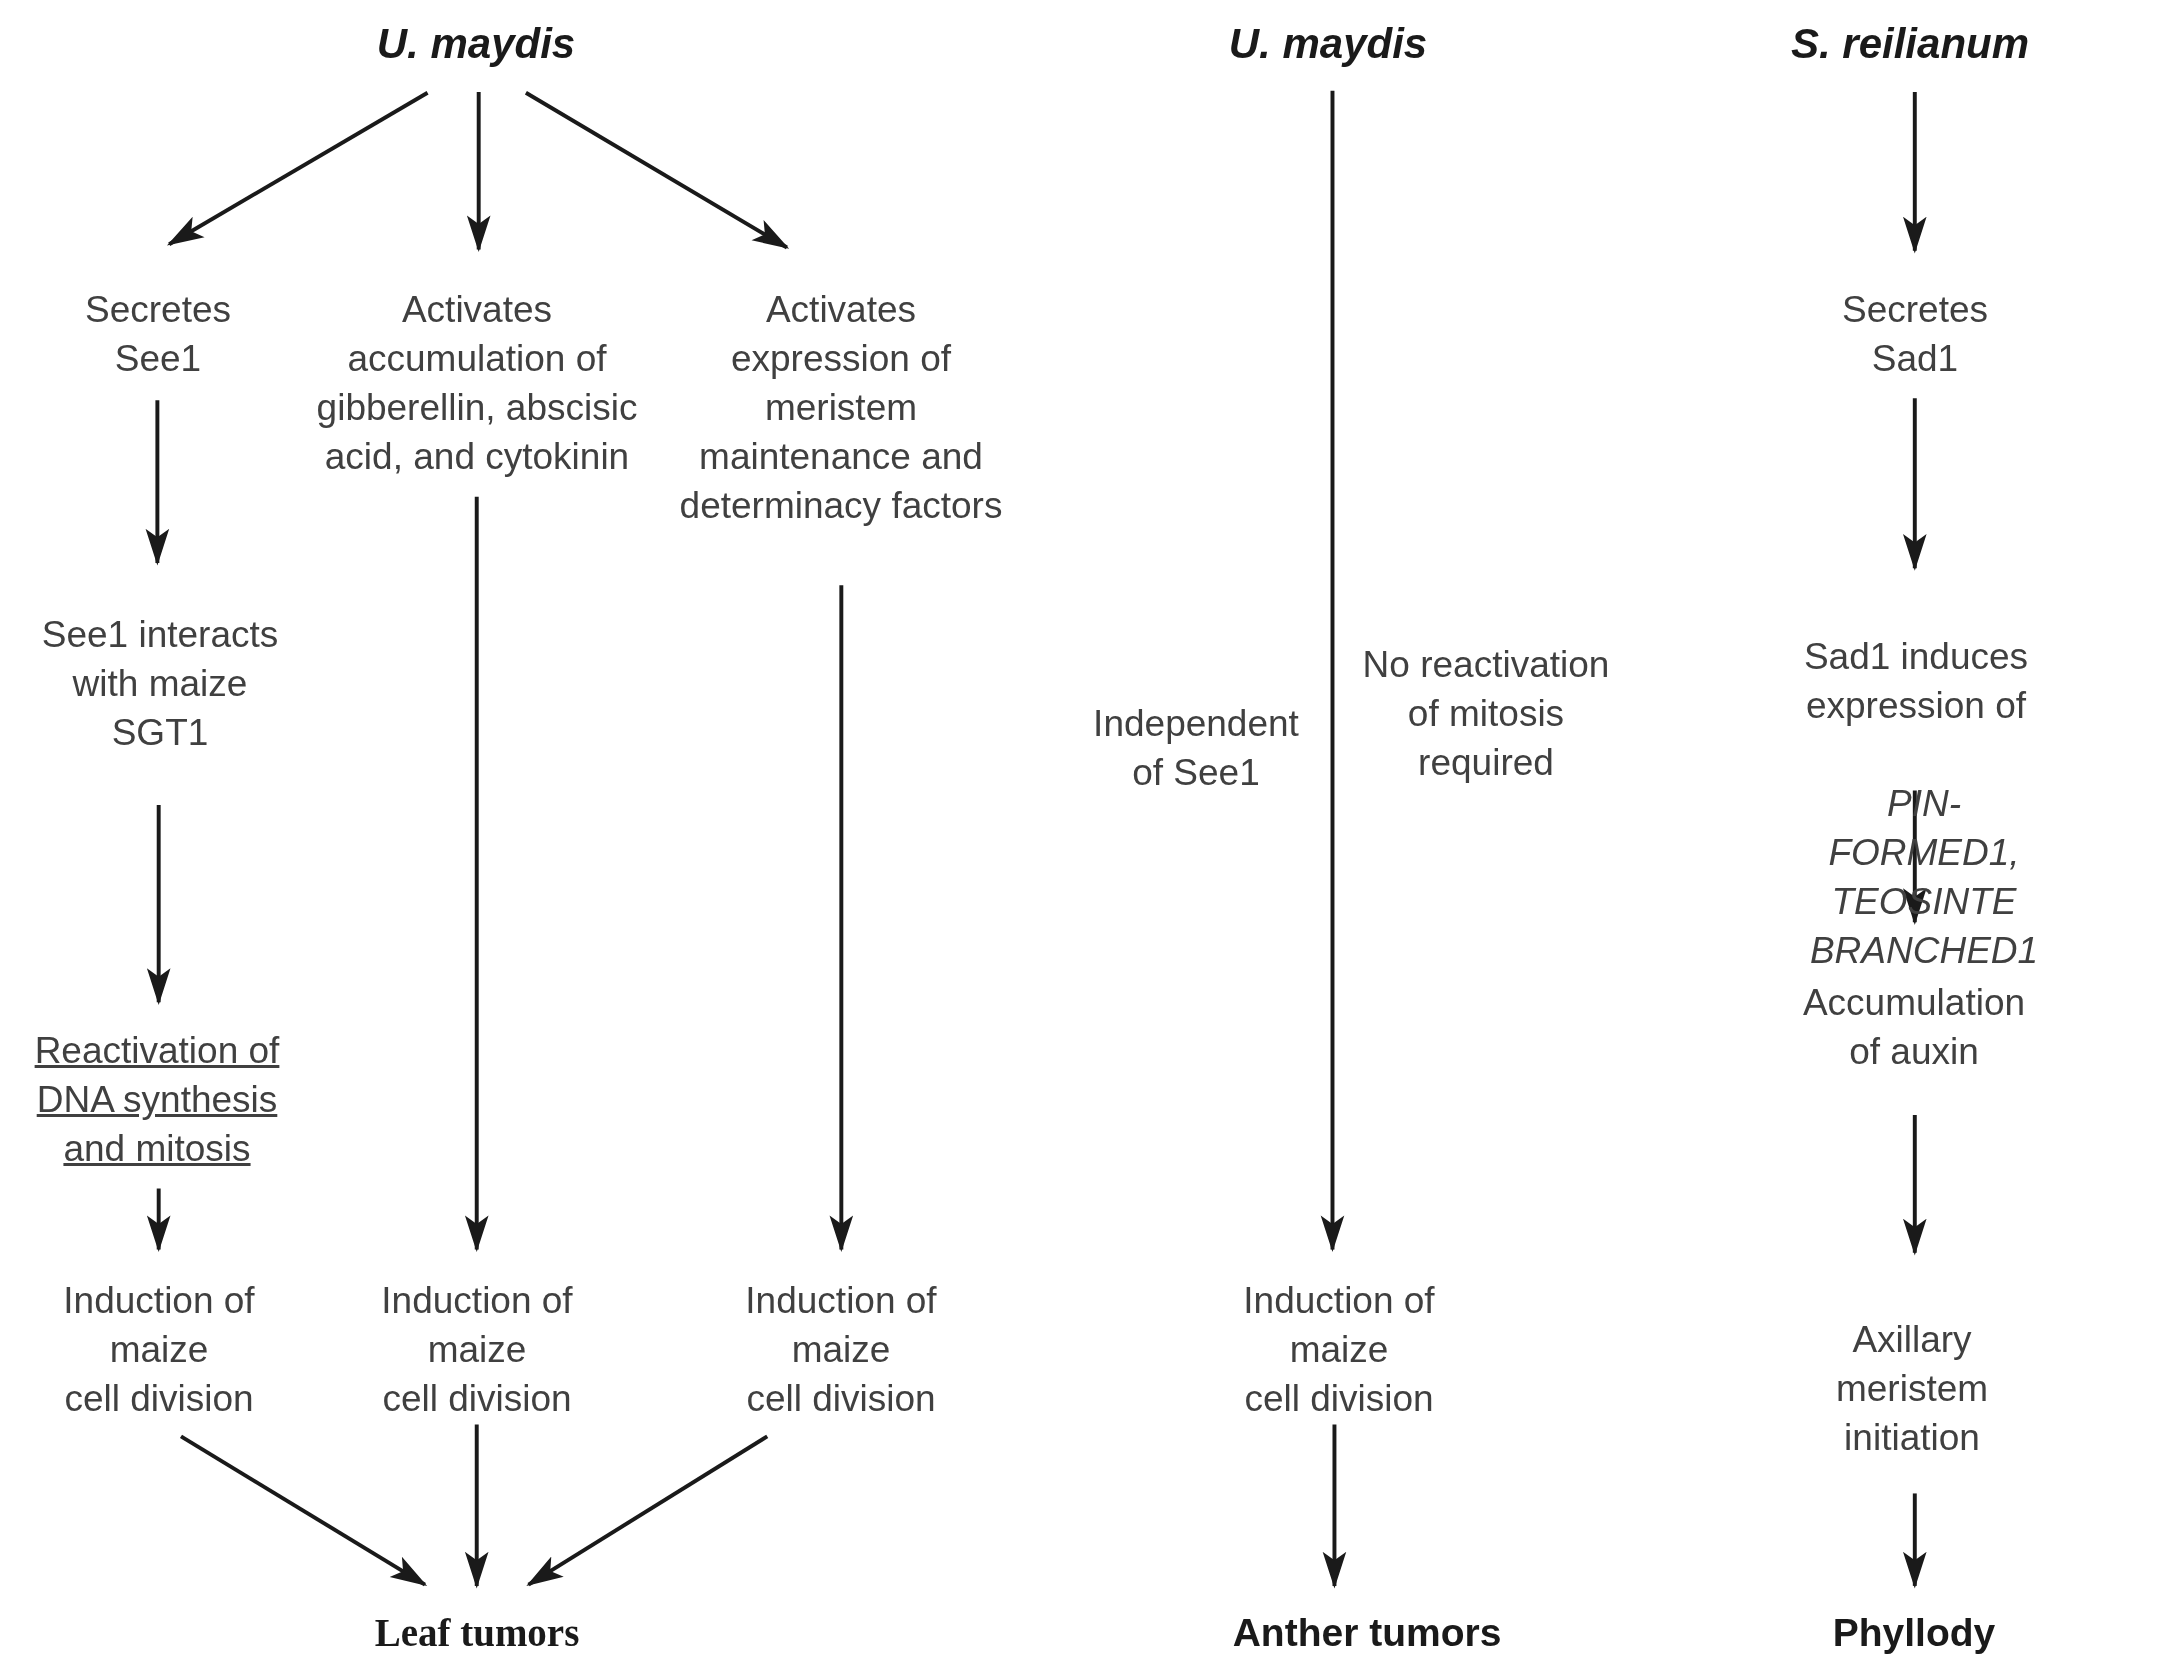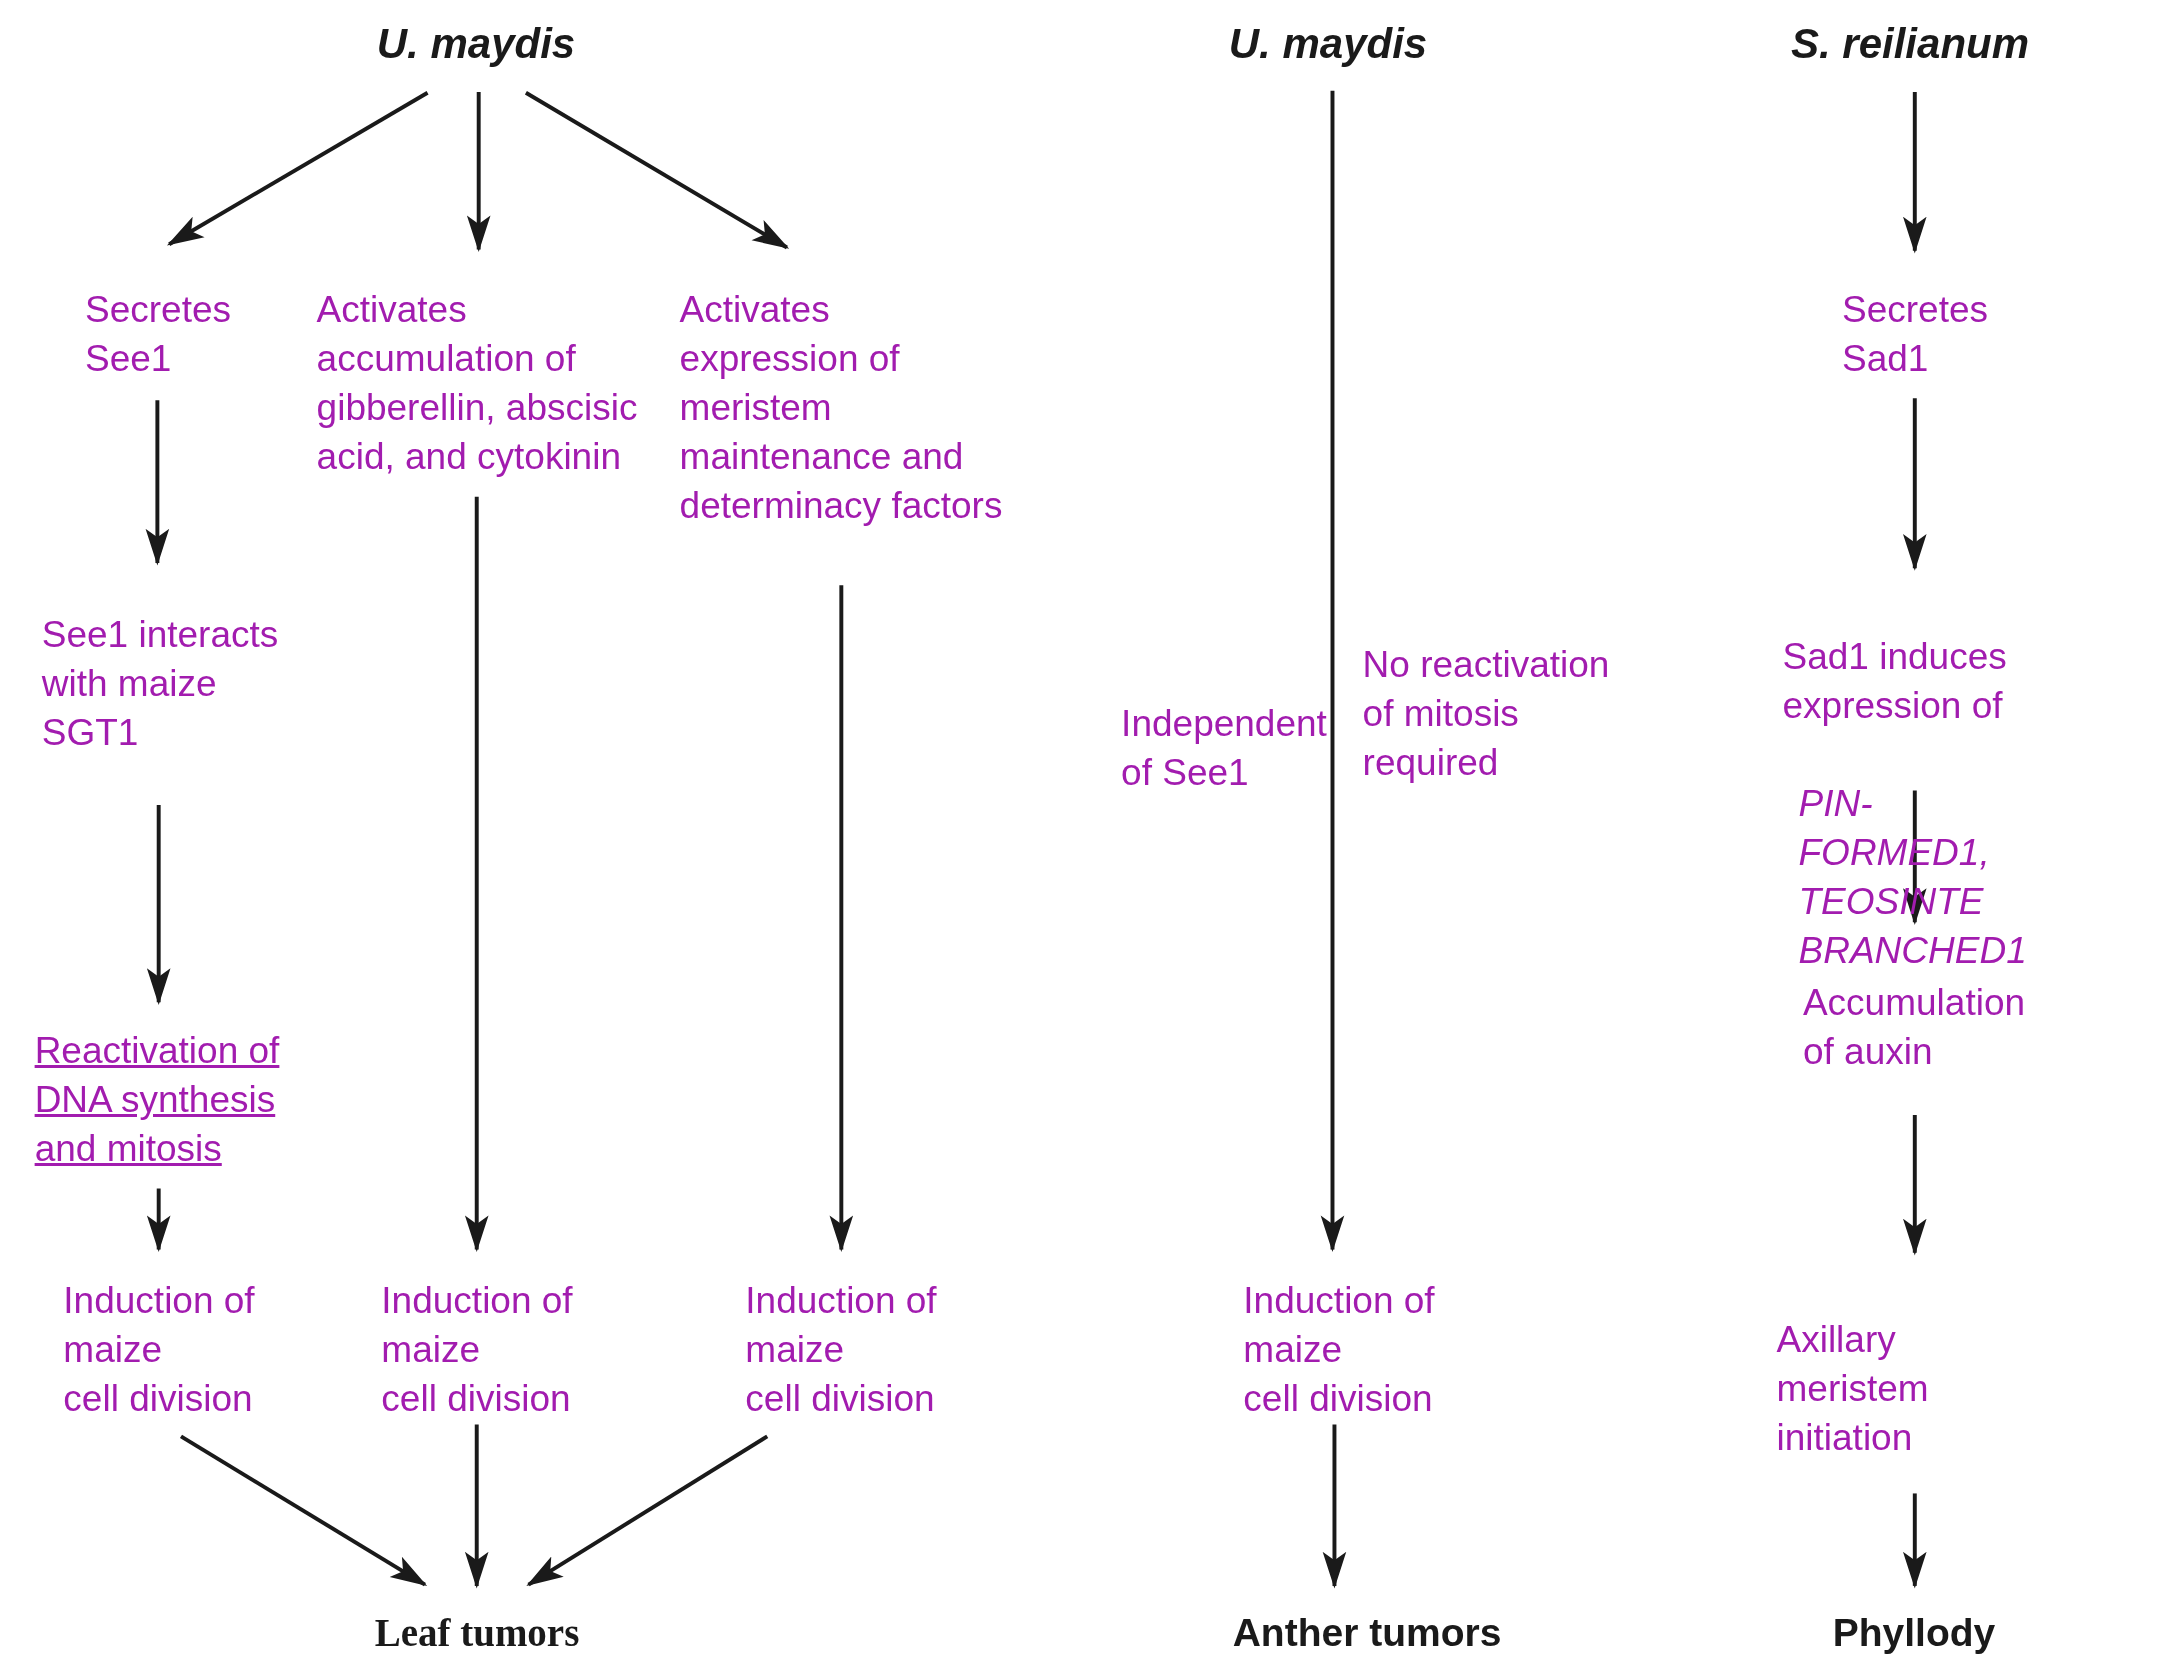--- a/index.html
+++ b/index.html
@@ -23,25 +23,25 @@
     width: 2183px;
     height: 1678px;
   }
   #arrow-layer line {
     stroke: #1a1a1a;
     stroke-width: 6;
   }
   .node {
     position: absolute;
     transform: translateX(-50%);
-    text-align: left;
+    text-align: center;
     white-space: pre-line;
     font-size: 37px;
     line-height: 49px;
-    color: #a21caf;
+    color: #404040;
   }
   .header {
     position: absolute;
     transform: translateX(-50%);
     text-align: center;
     white-space: nowrap;
     font-size: 42px;
     line-height: 46px;
     font-weight: bold;
     font-style: italic;
@@ -124,21 +124,21 @@
   <div class="node" style="left:1915px; top:285px;">Secretes
 Sad1</div>
 
   <div class="node" style="left:160px; top:610px;">See1 interacts
 with maize
 SGT1</div>
   <div class="node" style="left:157px; top:1026px;text-decoration:underline;">Reactivation of
 DNA synthesis
 and mitosis</div>
 
-  <div class="node" style="left:1196px; top:699px;margin-left:28px;">Independent
+  <div class="node" style="left:1196px; top:699px;">Independent
 of See1</div>
   <div class="node" style="left:1486px; top:640px;">No reactivation
 of mitosis
 required</div>
 
   <div class="node" style="left:1916px; top:583px;">
     <span class="gene-roman">Sad1 induces
 expression of</span>
     <span class="gene-italic">PIN-FORMED1,
 TEOSINTE BRANCHED1</span>

